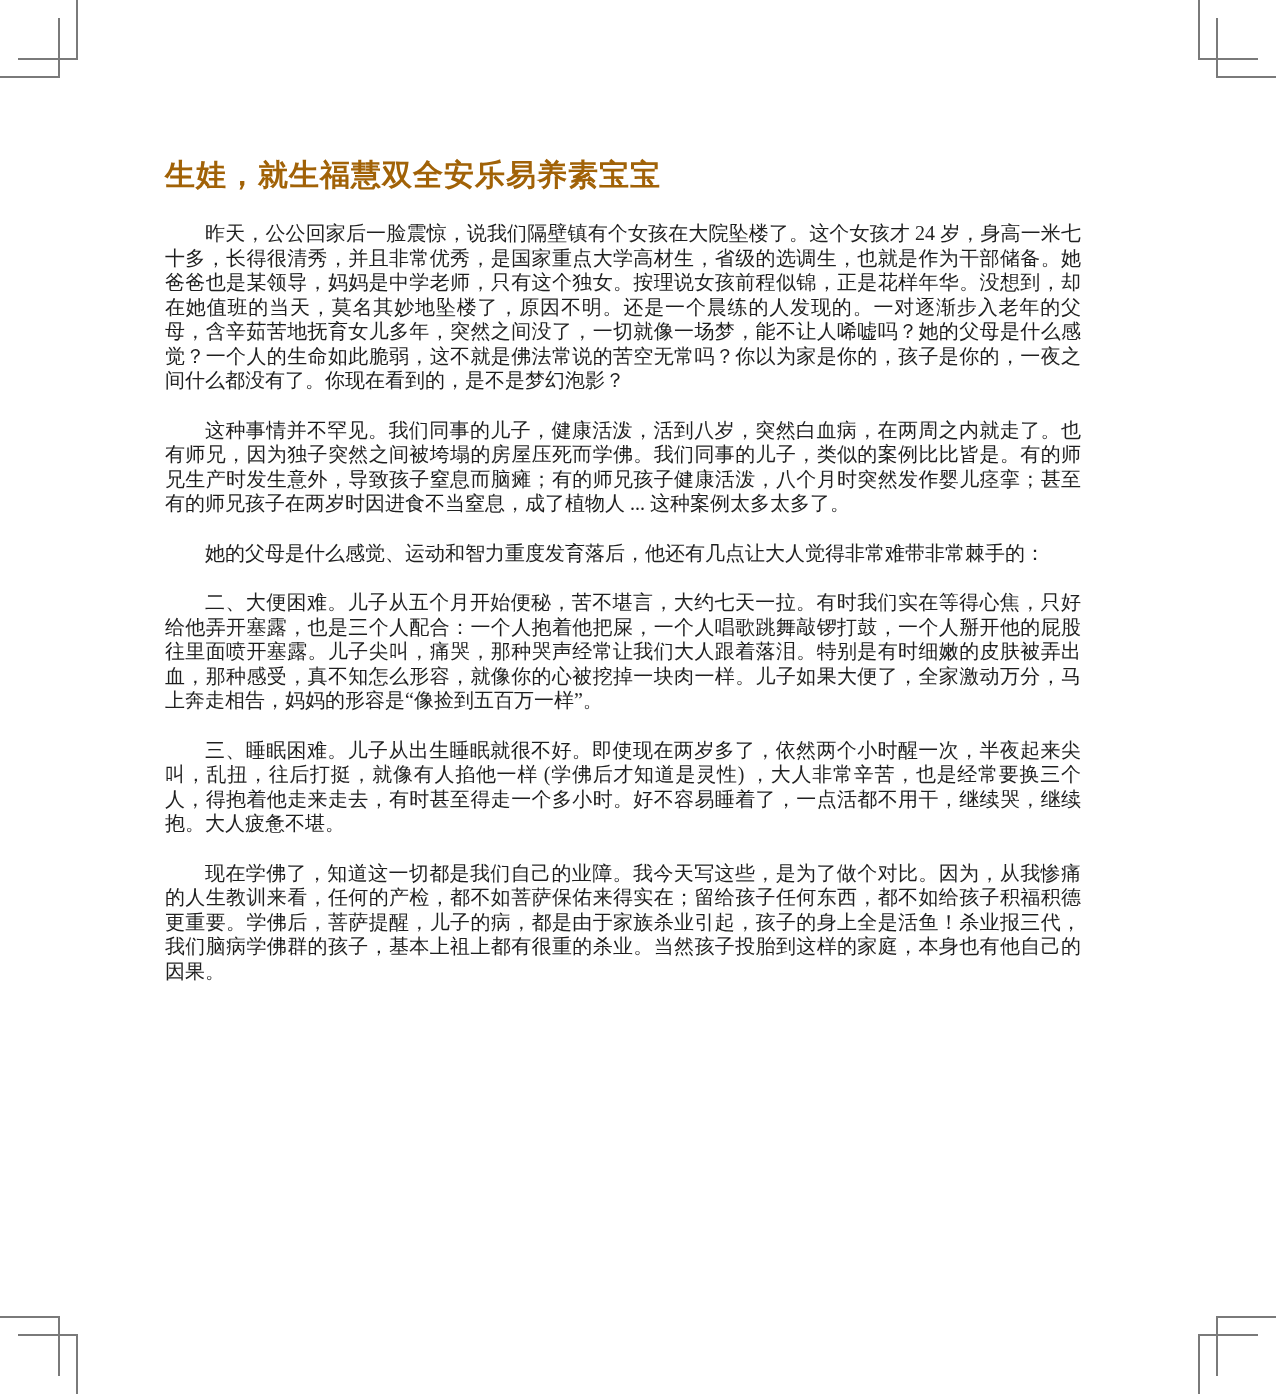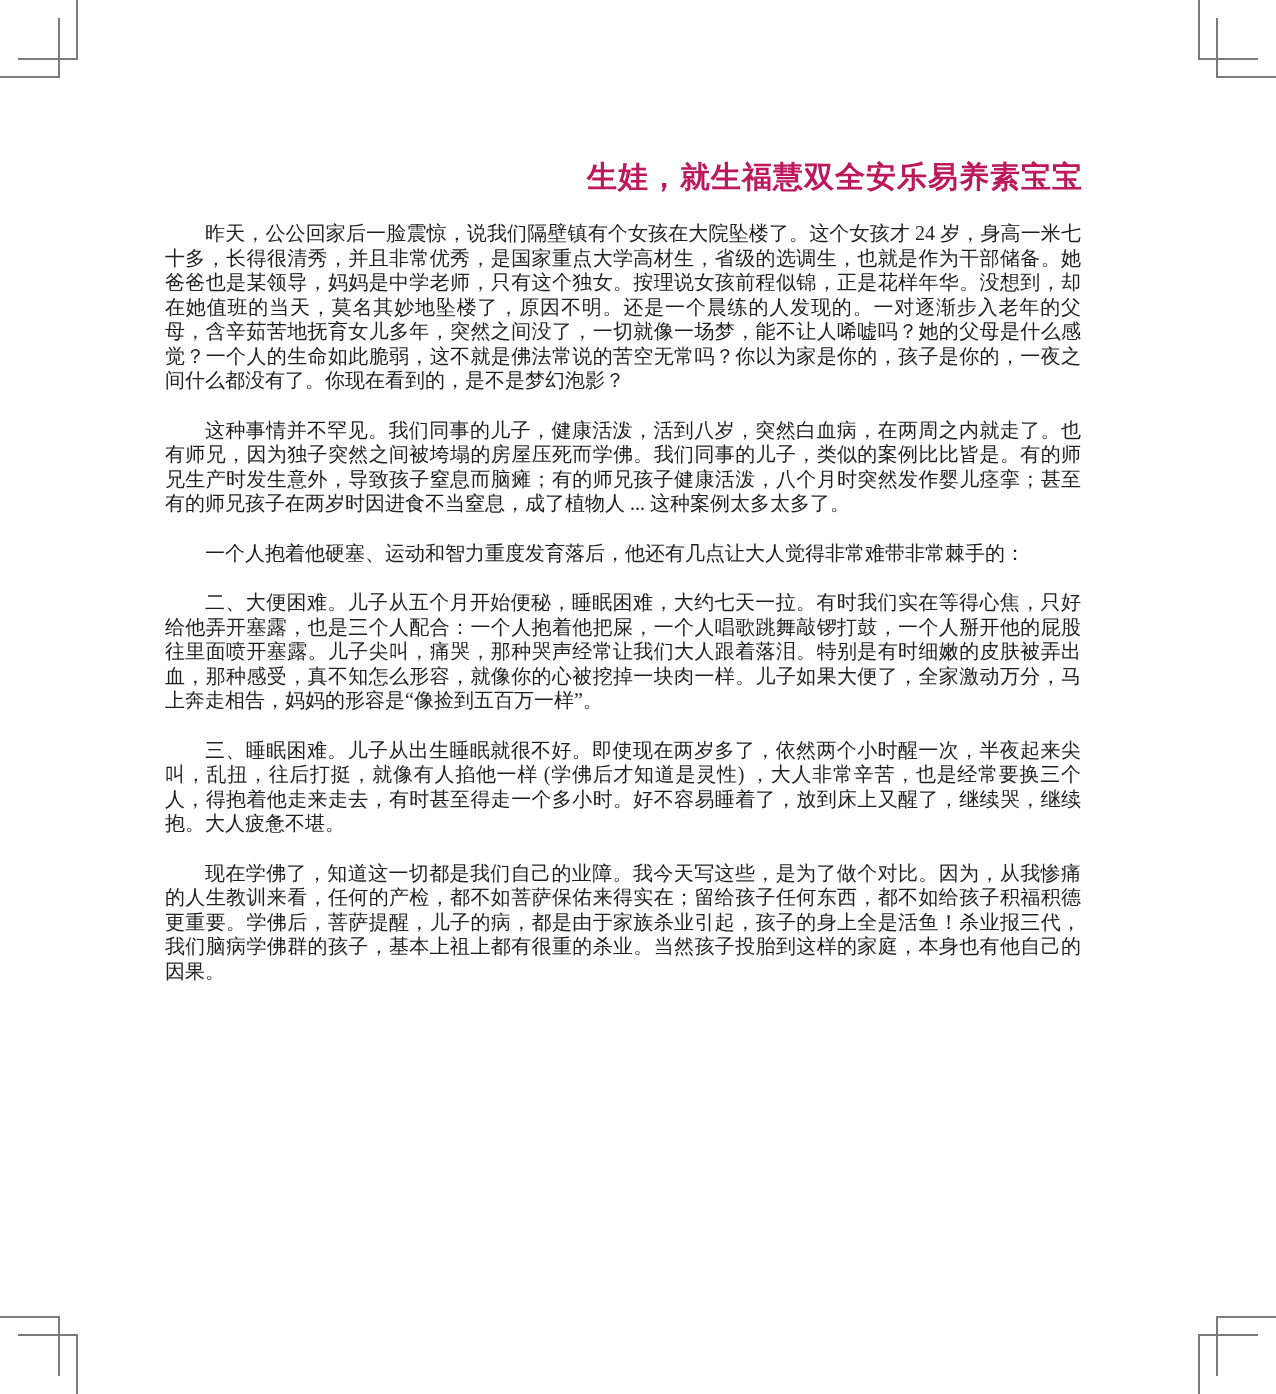--- a/index.html
+++ b/index.html
@@ -21,27 +21,27 @@
   }
   
   .content {
     position: absolute;
     left: 165px;
     top: 160px;
     width: 918px;
     color: #1f1f1f;
   }
   .doc-title {
-    font-family: Liberation Serif, serif;
+    font-family: Liberation Mono, monospace;
     font-weight: bold;
     font-size: 30px;
     line-height: 34px;
     letter-spacing: 1px;
-    color: #be185d;
-    text-align: right;
+    color: #a16207;
+    text-align: left;
     margin: 0 0 27px 0;
   }
   .para {
     font-size: 20px;
     line-height: 24.5px;
     text-align: justify;
     text-indent: 2em;
     margin: 0 2px 25px 0;
     word-break: break-all;
   }
@@ -94,19 +94,19 @@
   <div class="cm br-vo"></div>
   <div class="cm br-ho"></div>
   <div class="cm br-vi"></div>
   <div class="cm br-hi"></div>
 
   <div class="content">
     <h1 class="doc-title">生娃，就生福慧双全安乐易养素宝宝</h1>
 
     <p class="para">昨天，公公回家后一脸震惊，说我们隔壁镇有个女孩在大院坠楼了。这个女孩才 24 岁，身高一米七十多，长得很清秀，并且非常优秀，是国家重点大学高材生，省级的选调生，也就是作为干部储备。她爸爸也是某领导，妈妈是中学老师，只有这个独女。按理说女孩前程似锦，正是花样年华。没想到，却在她值班的当天，莫名其妙地坠楼了，原因不明。还是一个晨练的人发现的。一对逐渐步入老年的父母，含辛茹苦地抚育女儿多年，突然之间没了，一切就像一场梦，能不让人唏嘘吗？她的父母是什么感觉？一个人的生命如此脆弱，这不就是佛法常说的苦空无常吗？你以为家是你的，孩子是你的，一夜之间什么都没有了。你现在看到的，是不是梦幻泡影？</p>
     <p class="para">这种事情并不罕见。我们同事的儿子，健康活泼，活到八岁，突然白血病，在两周之内就走了。也有师兄，因为独子突然之间被垮塌的房屋压死而学佛。我们同事的儿子，类似的案例比比皆是。有的师兄生产时发生意外，导致孩子窒息而脑瘫；有的师兄孩子健康活泼，八个月时突然发作婴儿痉挛；甚至有的师兄孩子在两岁时因进食不当窒息，成了植物人 ... 这种案例太多太多了。</p>
-    <p class="para">一个人抱着他硬塞、运动和智力重度发育落后，他还有几点让大人觉得非常难带非常棘手的：</p>
-    <p class="para">二、大便困难。儿子从五个月开始便秘，睡眠困难，大约七天一拉。有时我们实在等得心焦，只好给他弄开塞露，也是三个人配合：一个人抱着他把屎，一个人唱歌跳舞敲锣打鼓，一个人掰开他的屁股往里面喷开塞露。儿子尖叫，痛哭，那种哭声经常让我们大人跟着落泪。特别是有时细嫩的皮肤被弄出血，那种感受，真不知怎么形容，就像你的心被挖掉一块肉一样。儿子如果大便了，全家激动万分，马上奔走相告，妈妈的形容是“像捡到五百万一样”。</p>
-    <p class="para">三、睡眠困难。儿子从出生睡眠就很不好。即使现在两岁多了，依然两个小时醒一次，半夜起来尖叫，乱扭，往后打挺，就像有人掐他一样 (学佛后才知道是灵性) ，大人非常辛苦，也是经常要换三个人，得抱着他走来走去，有时甚至得走一个多小时。好不容易睡着了，放到床上又醒了，继续哭，继续抱。大人疲惫不堪。</p>
+    <p class="para">她的父母是什么感觉、运动和智力重度发育落后，他还有几点让大人觉得非常难带非常棘手的：</p>
+    <p class="para">二、大便困难。儿子从五个月开始便秘，苦不堪言，大约七天一拉。有时我们实在等得心焦，只好给他弄开塞露，也是三个人配合：一个人抱着他把屎，一个人唱歌跳舞敲锣打鼓，一个人掰开他的屁股往里面喷开塞露。儿子尖叫，痛哭，那种哭声经常让我们大人跟着落泪。特别是有时细嫩的皮肤被弄出血，那种感受，真不知怎么形容，就像你的心被挖掉一块肉一样。儿子如果大便了，全家激动万分，马上奔走相告，妈妈的形容是“像捡到五百万一样”。</p>
+    <p class="para">三、睡眠困难。儿子从出生睡眠就很不好。即使现在两岁多了，依然两个小时醒一次，半夜起来尖叫，乱扭，往后打挺，就像有人掐他一样 (学佛后才知道是灵性) ，大人非常辛苦，也是经常要换三个人，得抱着他走来走去，有时甚至得走一个多小时。好不容易睡着了，一点活都不用干，继续哭，继续抱。大人疲惫不堪。</p>
     <p class="para">现在学佛了，知道这一切都是我们自己的业障。我今天写这些，是为了做个对比。因为，从我惨痛的人生教训来看，任何的产检，都不如菩萨保佑来得实在；留给孩子任何东西，都不如给孩子积福积德更重要。学佛后，菩萨提醒，儿子的病，都是由于家族杀业引起，孩子的身上全是活鱼！杀业报三代，我们脑病学佛群的孩子，基本上祖上都有很重的杀业。当然孩子投胎到这样的家庭，本身也有他自己的因果。</p>
   </div>
 
 </div>
 
 </body></html>

